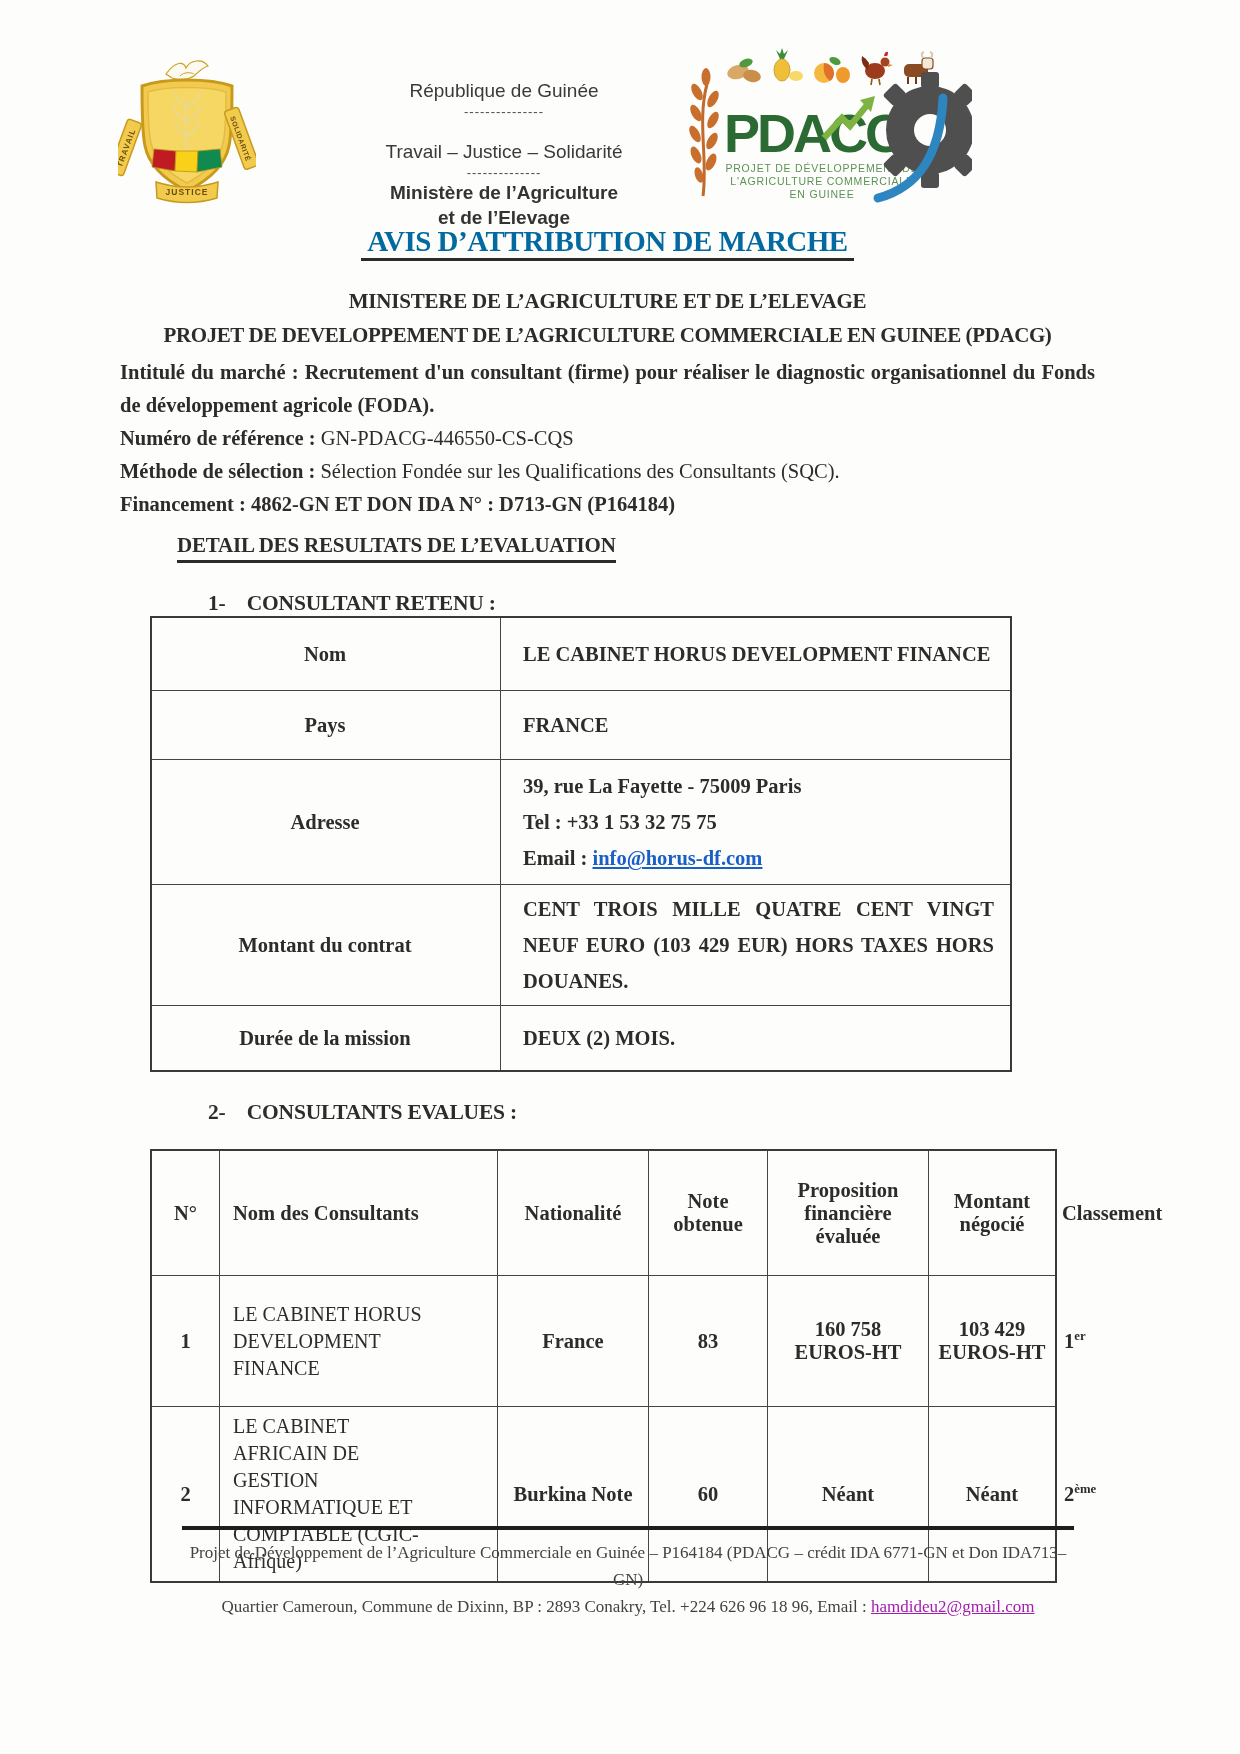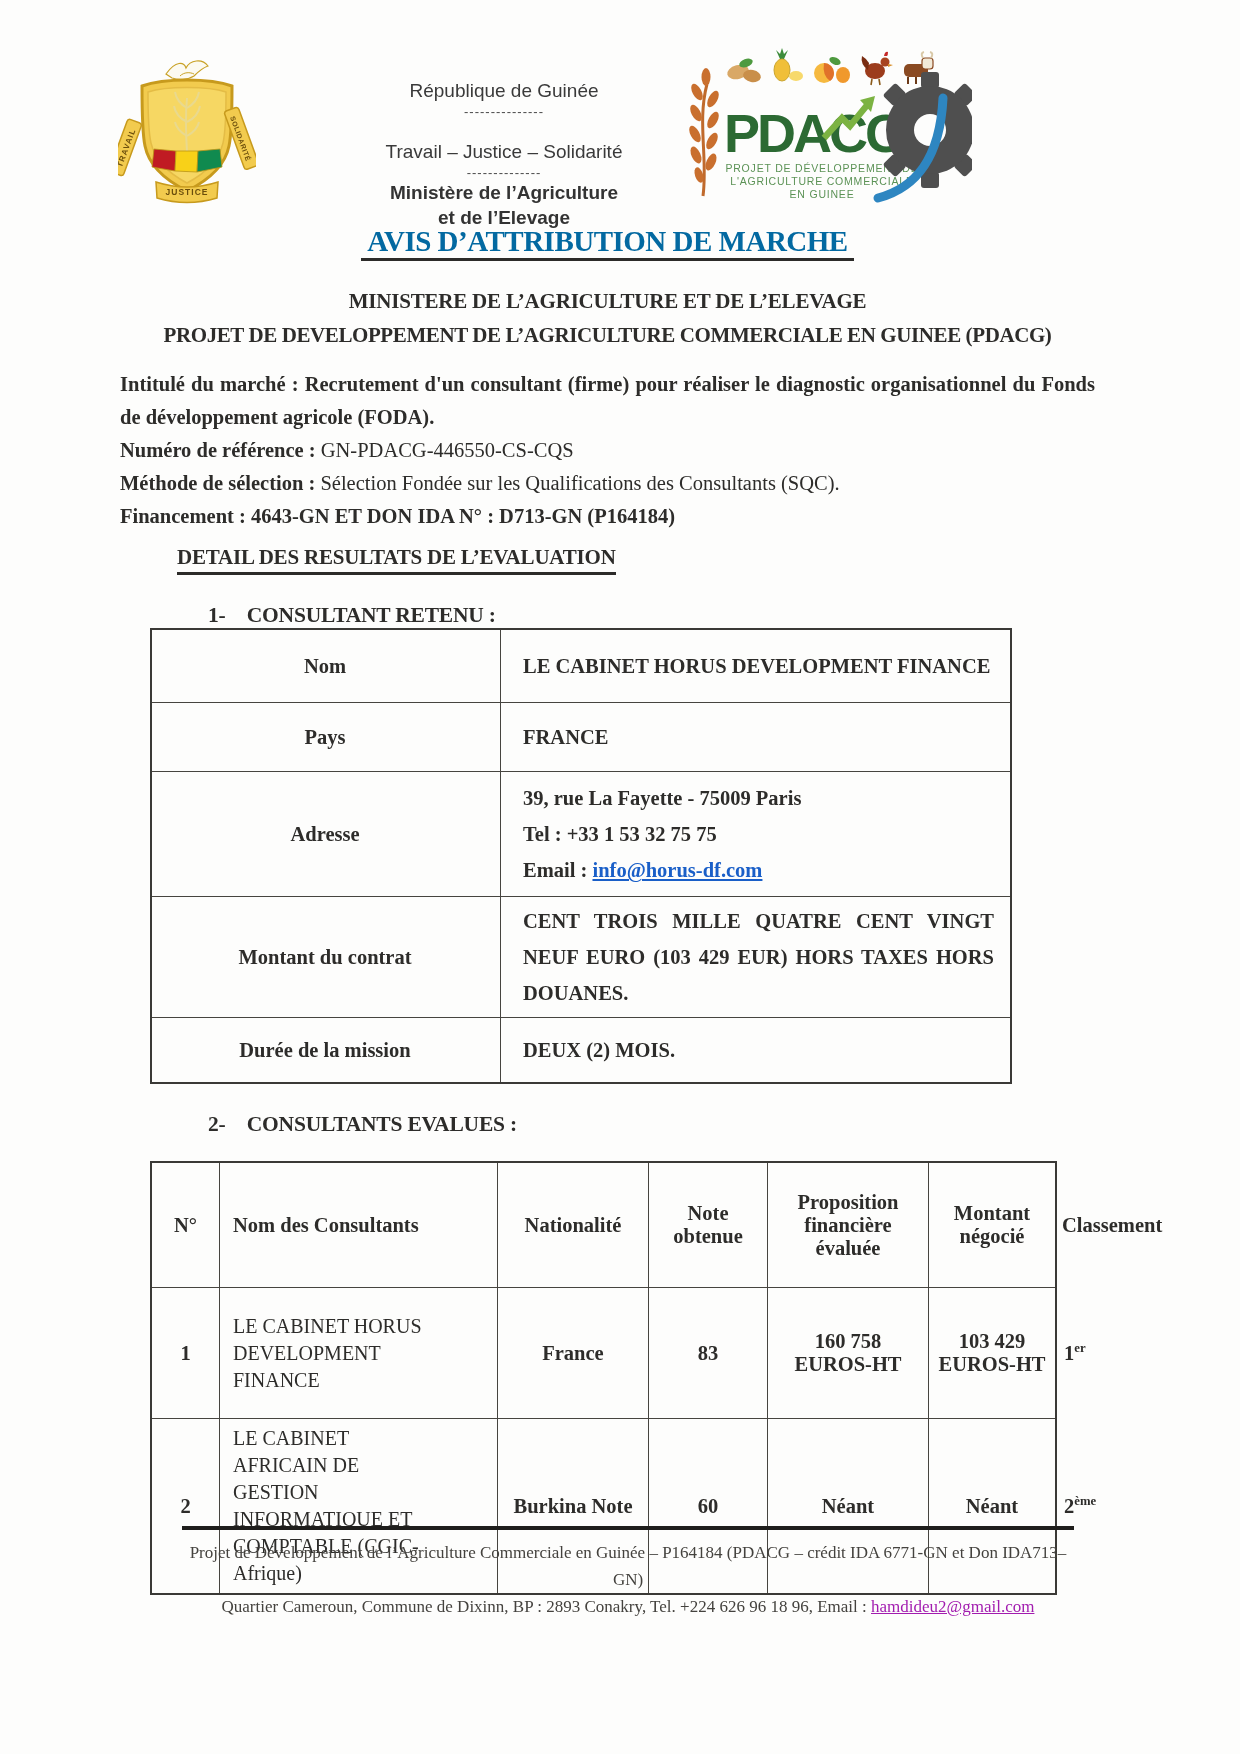--- a/index.html
+++ b/index.html
@@ -24,21 +24,21 @@
   
   .content{padding:225px 145px 0 120px;}
   .title{
     text-align:center;font-size:29px;font-weight:bold;margin:0;color:#0369a1;
     letter-spacing:-0.5px;
   }
   .title .underline{border-bottom:3px solid #2c2b29;padding:0 6px 1px 6px;}
   .subtitle1{text-align:center;font-size:21px;font-weight:bold;margin:31px 0 0 0;letter-spacing:-0.2px;}
   .subtitle2{text-align:center;font-size:21px;font-weight:bold;margin:9px 0 0 0;letter-spacing:-0.4px;}
 
-  .details{margin-top:20px;}
+  .details{margin-top:8px;}
   .details p{margin:0;font-size:20.5px;line-height:33px;text-align:justify;}
   .lbl{font-weight:bold;}
   .val-regular{font-weight:normal;}
   .val-bold{font-weight:bold;}
 
   .eval-heading{
     display:inline-block;margin:12px 0 0 57px;font-size:21px;font-weight:bold;
     border-bottom:3px solid #2c2b29;padding-bottom:2px;letter-spacing:-0.2px;
   }
   .num-heading{margin:28px 0 0 88px;font-size:21.5px;font-weight:bold;letter-spacing:-0.2px;}
@@ -237,21 +237,21 @@
       <p>
         <span class="lbl">Numéro de référence :</span>
         <span class="val-regular">GN-PDACG-446550-CS-CQS</span>
       </p>
       <p>
         <span class="lbl">Méthode de sélection :</span>
         <span class="val-regular">Sélection Fondée sur les Qualifications des Consultants (SQC).</span>
       </p>
       <p>
         <span class="lbl">Financement :</span>
-        <span class="val-bold">4643-GN ET DON IDA N° : D713-GN (P164184)</span>
+        <span class="val-bold">4862-GN ET DON IDA N° : D713-GN (P164184)</span>
       </p>
     </div>
 
     <div>
       <div class="eval-heading">DETAIL DES RESULTATS DE L’EVALUATION</div>
     </div>
 
     <div class="num-heading">
       <span class="no">1-</span>
       <span>CONSULTANT RETENU :</span>

